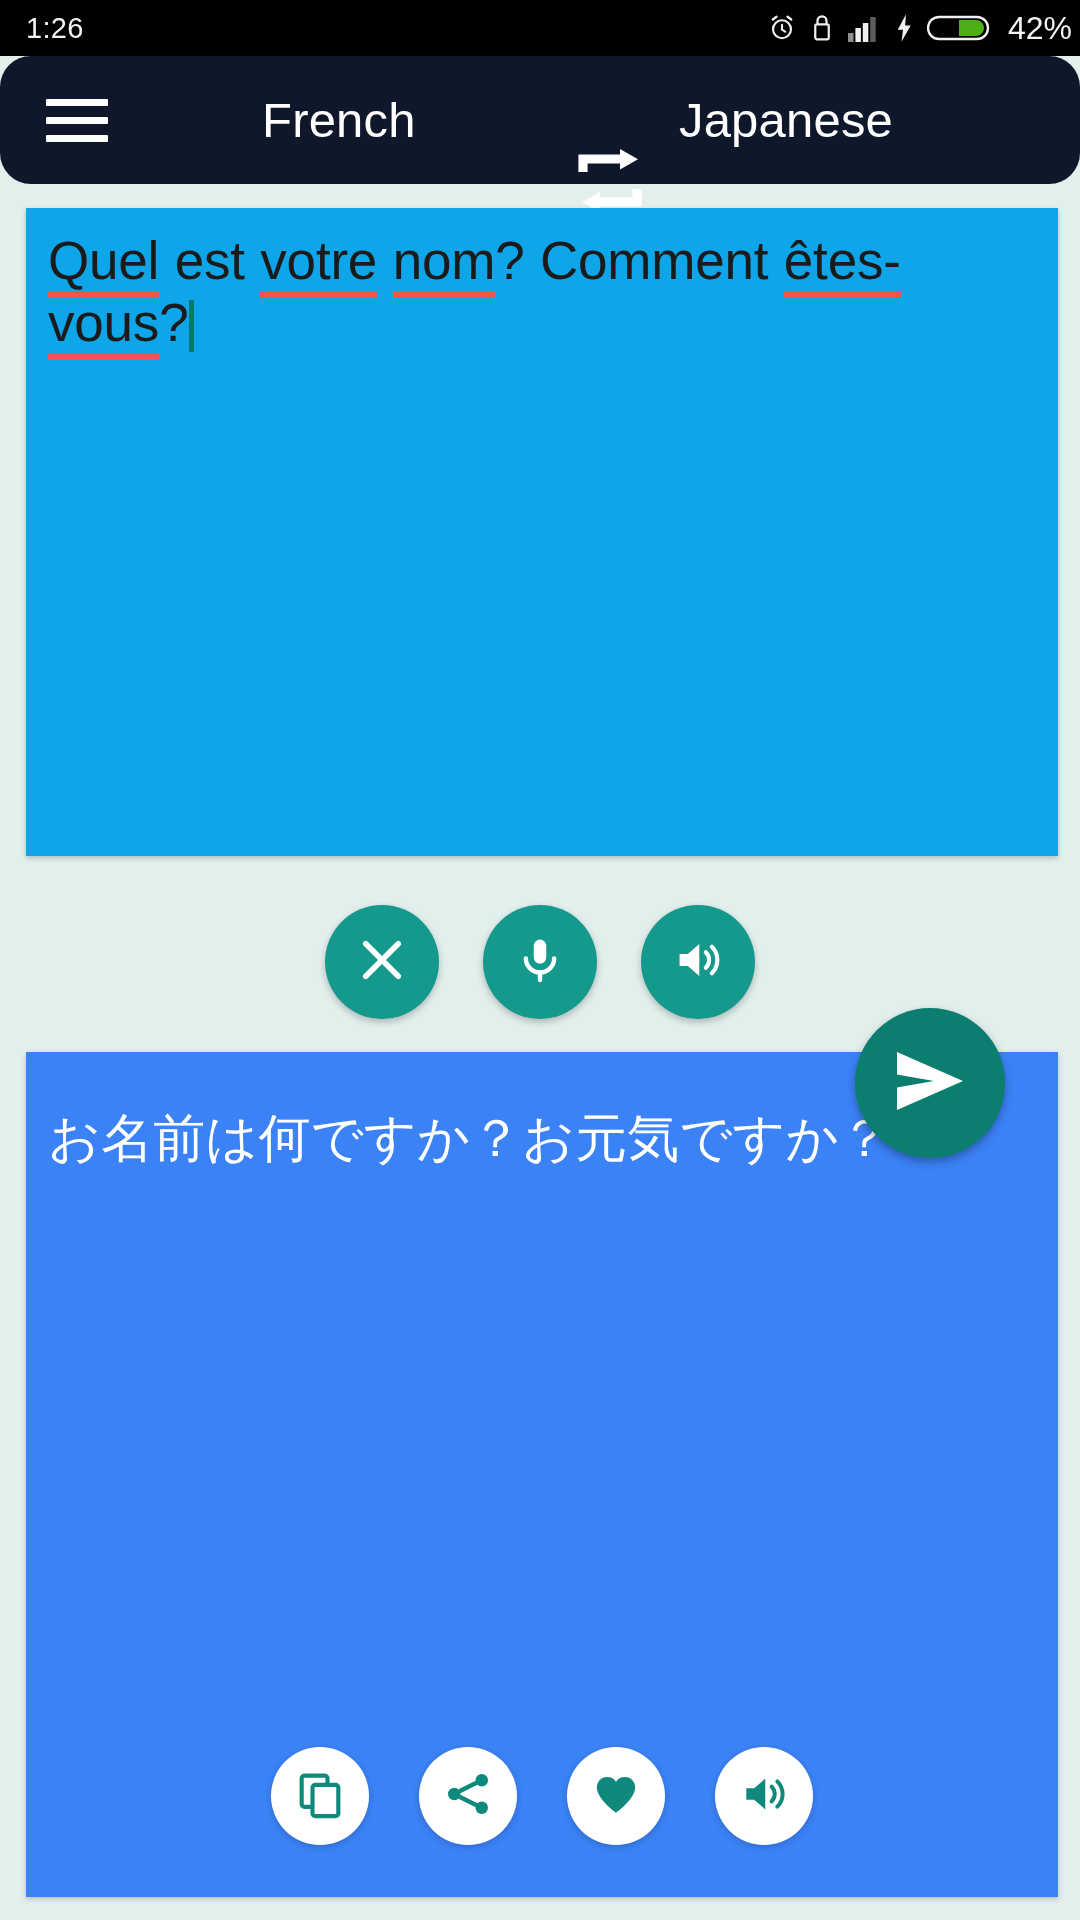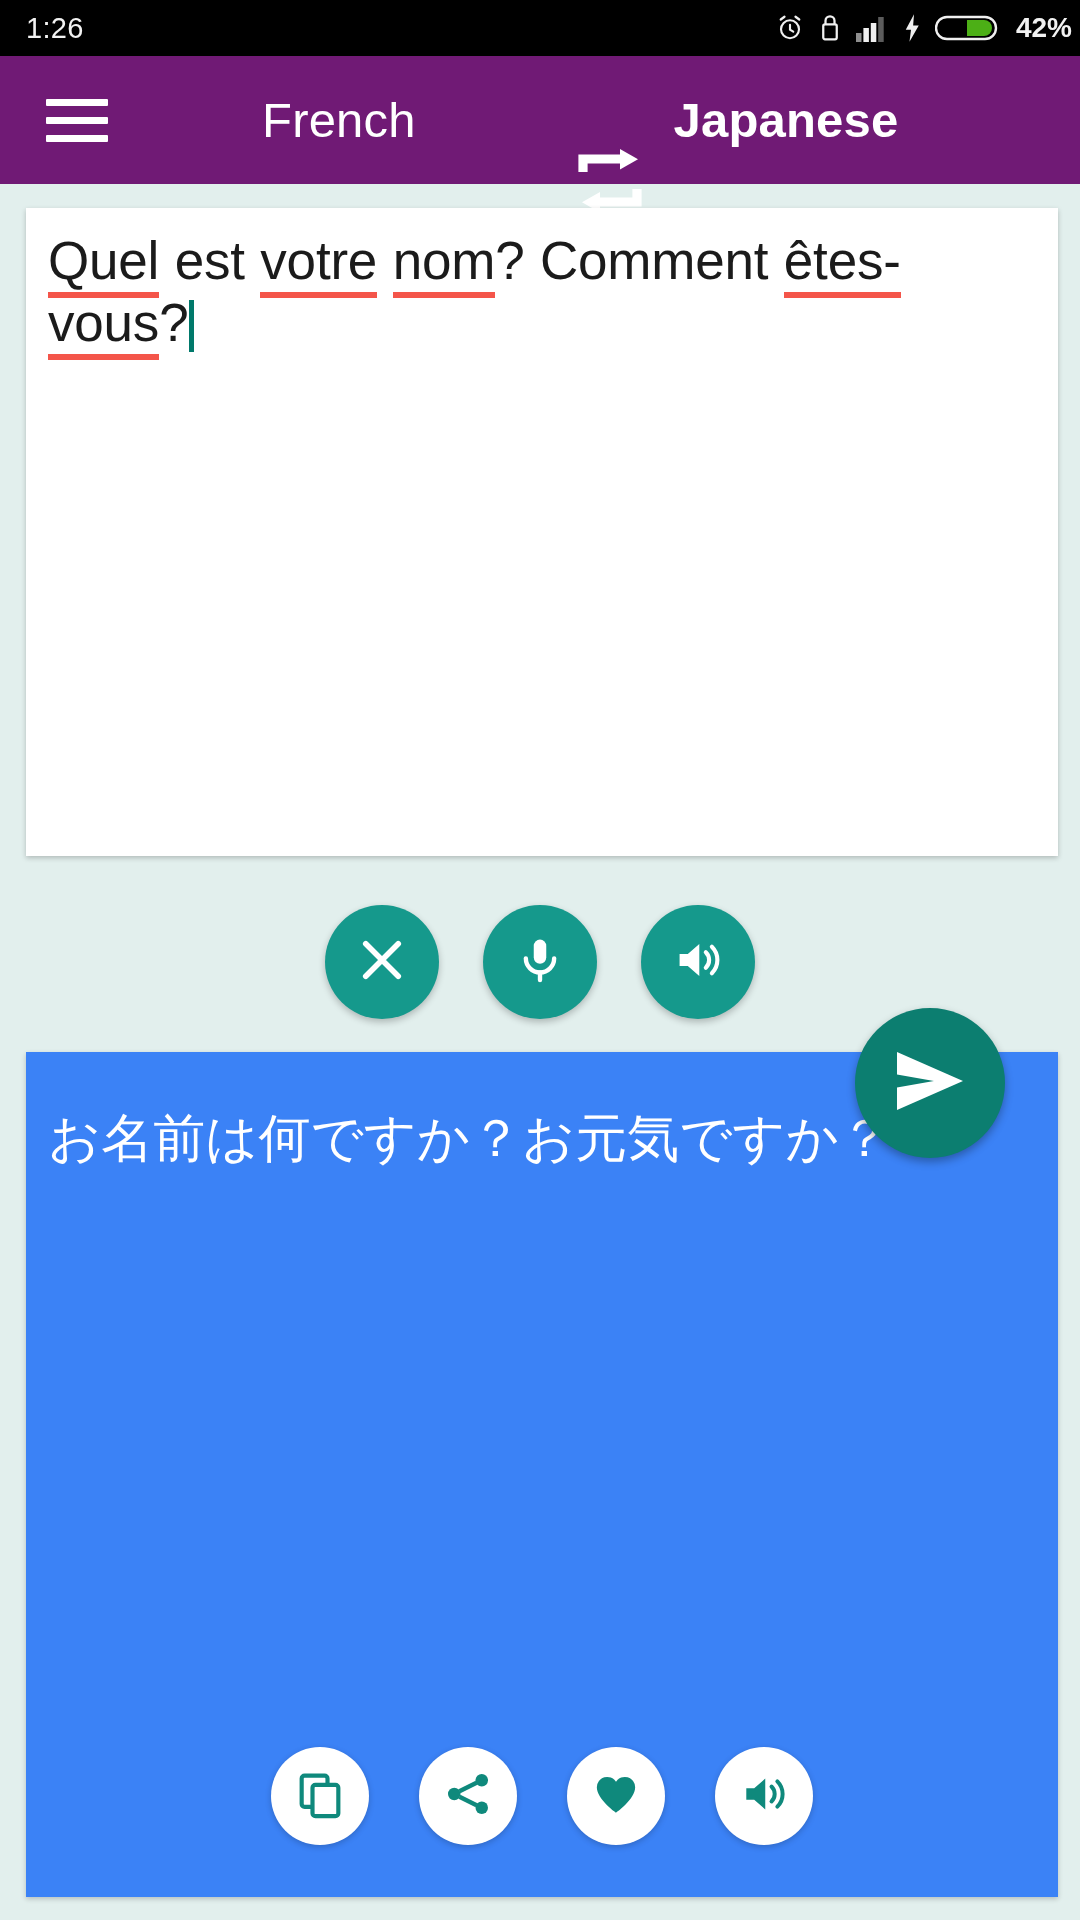--- a/index.html
+++ b/index.html
@@ -13,44 +13,44 @@
 
   
   .statusbar {
     position: absolute; top: 0; left: 0; width: 1080px; height: 56px;
     background: #000; display: flex; align-items: center;
     padding: 0 8px 0 26px; color: #fff;
   }
   .status-time { font-size: 29px; font-weight: 400; letter-spacing: .3px; color:#f2f2f2; }
   .status-right { margin-left: auto; display: flex; align-items: center; gap: 13px; }
   .status-right svg { display: block; }
-  .status-batt-text { font-size: 28px; font-weight: 700; color:#f2f2f2; margin-left: 4px; }
+  .status-batt-text { font-size: 32px; font-weight: 400; color:#f2f2f2; margin-left: 4px; }
 
   
   .appbar {
     position: absolute; top: 56px; left: 0; width: 1080px; height: 128px;
-    background: #701a75; display: flex; align-items: center;
+    background: #0f172a; display: flex; align-items: center; border-radius: 31px;
   }
   .hamburger { width: 96px; margin-left: 46px; cursor: pointer; }
   .hamburger span {
     display:block; height: 7px; background: #fff; border-radius: 1px; width: 62px;
     margin: 11px 0;
   }
   .lang {
     color: #fff; font-size: 49px; font-weight: 400; letter-spacing: .2px;
     white-space: nowrap;
   }
   .lang-src { position: absolute; left: 262px; }
-  .lang-dst { position: absolute; left: 786px; transform: translateX(-50%); font-weight: bold; }
+  .lang-dst { position: absolute; left: 786px; transform: translateX(-50%); }
   .swap-btn { position: absolute; left: 575px; top: 92px; cursor: pointer; }
 
   
   .src-card {
     position: absolute; left: 26px; top: 208px; width: 1032px; height: 648px;
-    background: #ffffff; box-shadow: 0 2px 5px rgba(0,0,0,.22);
+    background: #0ea5e9; box-shadow: 0 2px 5px rgba(0,0,0,.22);
   }
   .src-text {
     position: absolute; left: 22px; top: 22px; width: 990px;
     font-size: 53px; line-height: 62px; color: #1b1b1b;
     letter-spacing: -.2px; word-spacing: 1px;
   }
   .misspell {
     border-bottom: 6px solid #f4554a;
     padding-bottom: 2px;
   }

